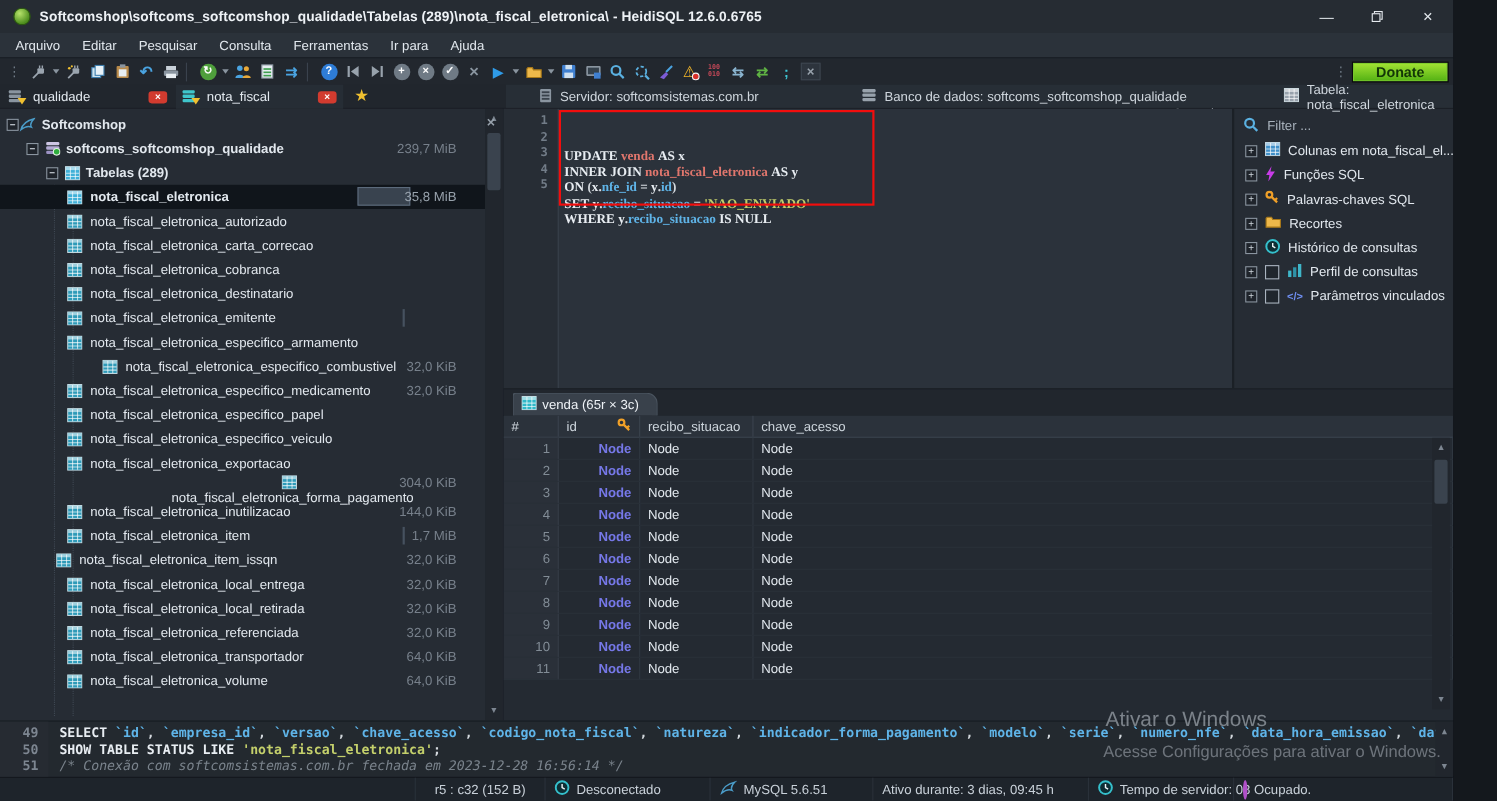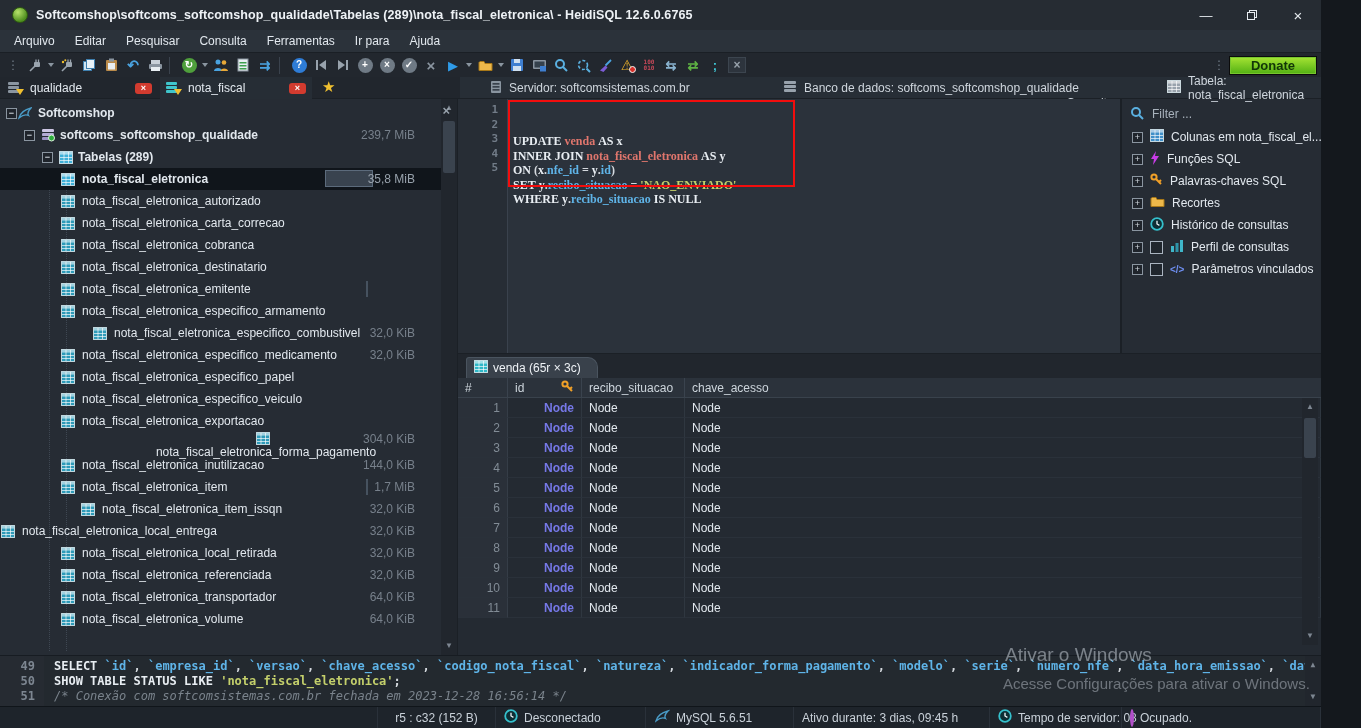--- a/index.html
+++ b/index.html
@@ -613,35 +613,35 @@
                 <line x1="5" y1="1" x2="5" y2="12" stroke="rgba(255,255,255,.65)"></line>
                 <line x1="9.5" y1="1" x2="9.5" y2="12" stroke="rgba(255,255,255,.65)"></line>
                 <line x1="1" y1="6.5" x2="13" y2="6.5" stroke="rgba(255,255,255,.65)"></line>
                 <line x1="1" y1="9.5" x2="13" y2="9.5" stroke="rgba(255,255,255,.65)"></line>
               </svg>
             </span>
             <span style="margin-left: 7px;">nota_fiscal_eletronica_item</span>
             <span class="mini-bar"></span>
             <span class="tsize">1,7 MiB</span>
           </div>
-          <div class="trow" style="padding-left: 80px; text-align: right;">
+          <div class="trow" style="padding-left: 50px; text-align: right;">
             <span class="ticon">
               <svg width="14" height="13" viewBox="0 0 14 13">
                 <rect x="0.5" y="0.5" width="13" height="12" fill="#2e9ab8" stroke="rgba(230,245,250,.8)"></rect>
                 <rect x="1" y="1" width="12" height="2.6" fill="rgba(255,255,255,.55)"></rect>
                 <line x1="5" y1="1" x2="5" y2="12" stroke="rgba(255,255,255,.65)"></line>
                 <line x1="9.5" y1="1" x2="9.5" y2="12" stroke="rgba(255,255,255,.65)"></line>
                 <line x1="1" y1="6.5" x2="13" y2="6.5" stroke="rgba(255,255,255,.65)"></line>
                 <line x1="1" y1="9.5" x2="13" y2="9.5" stroke="rgba(255,255,255,.65)"></line>
               </svg>
             </span>
             <span style="margin-left: 7px;">nota_fiscal_eletronica_item_issqn</span>
             <span class="tsize">32,0 KiB</span>
           </div>
-          <div class="trow" style="">
+          <div class="trow" style="padding-left: 60px;">
             <span class="ticon">
               <svg width="14" height="13" viewBox="0 0 14 13">
                 <rect x="0.5" y="0.5" width="13" height="12" fill="#2e9ab8" stroke="rgba(230,245,250,.8)"></rect>
                 <rect x="1" y="1" width="12" height="2.6" fill="rgba(255,255,255,.55)"></rect>
                 <line x1="5" y1="1" x2="5" y2="12" stroke="rgba(255,255,255,.65)"></line>
                 <line x1="9.5" y1="1" x2="9.5" y2="12" stroke="rgba(255,255,255,.65)"></line>
                 <line x1="1" y1="6.5" x2="13" y2="6.5" stroke="rgba(255,255,255,.65)"></line>
                 <line x1="1" y1="9.5" x2="13" y2="9.5" stroke="rgba(255,255,255,.65)"></line>
               </svg>
             </span>

